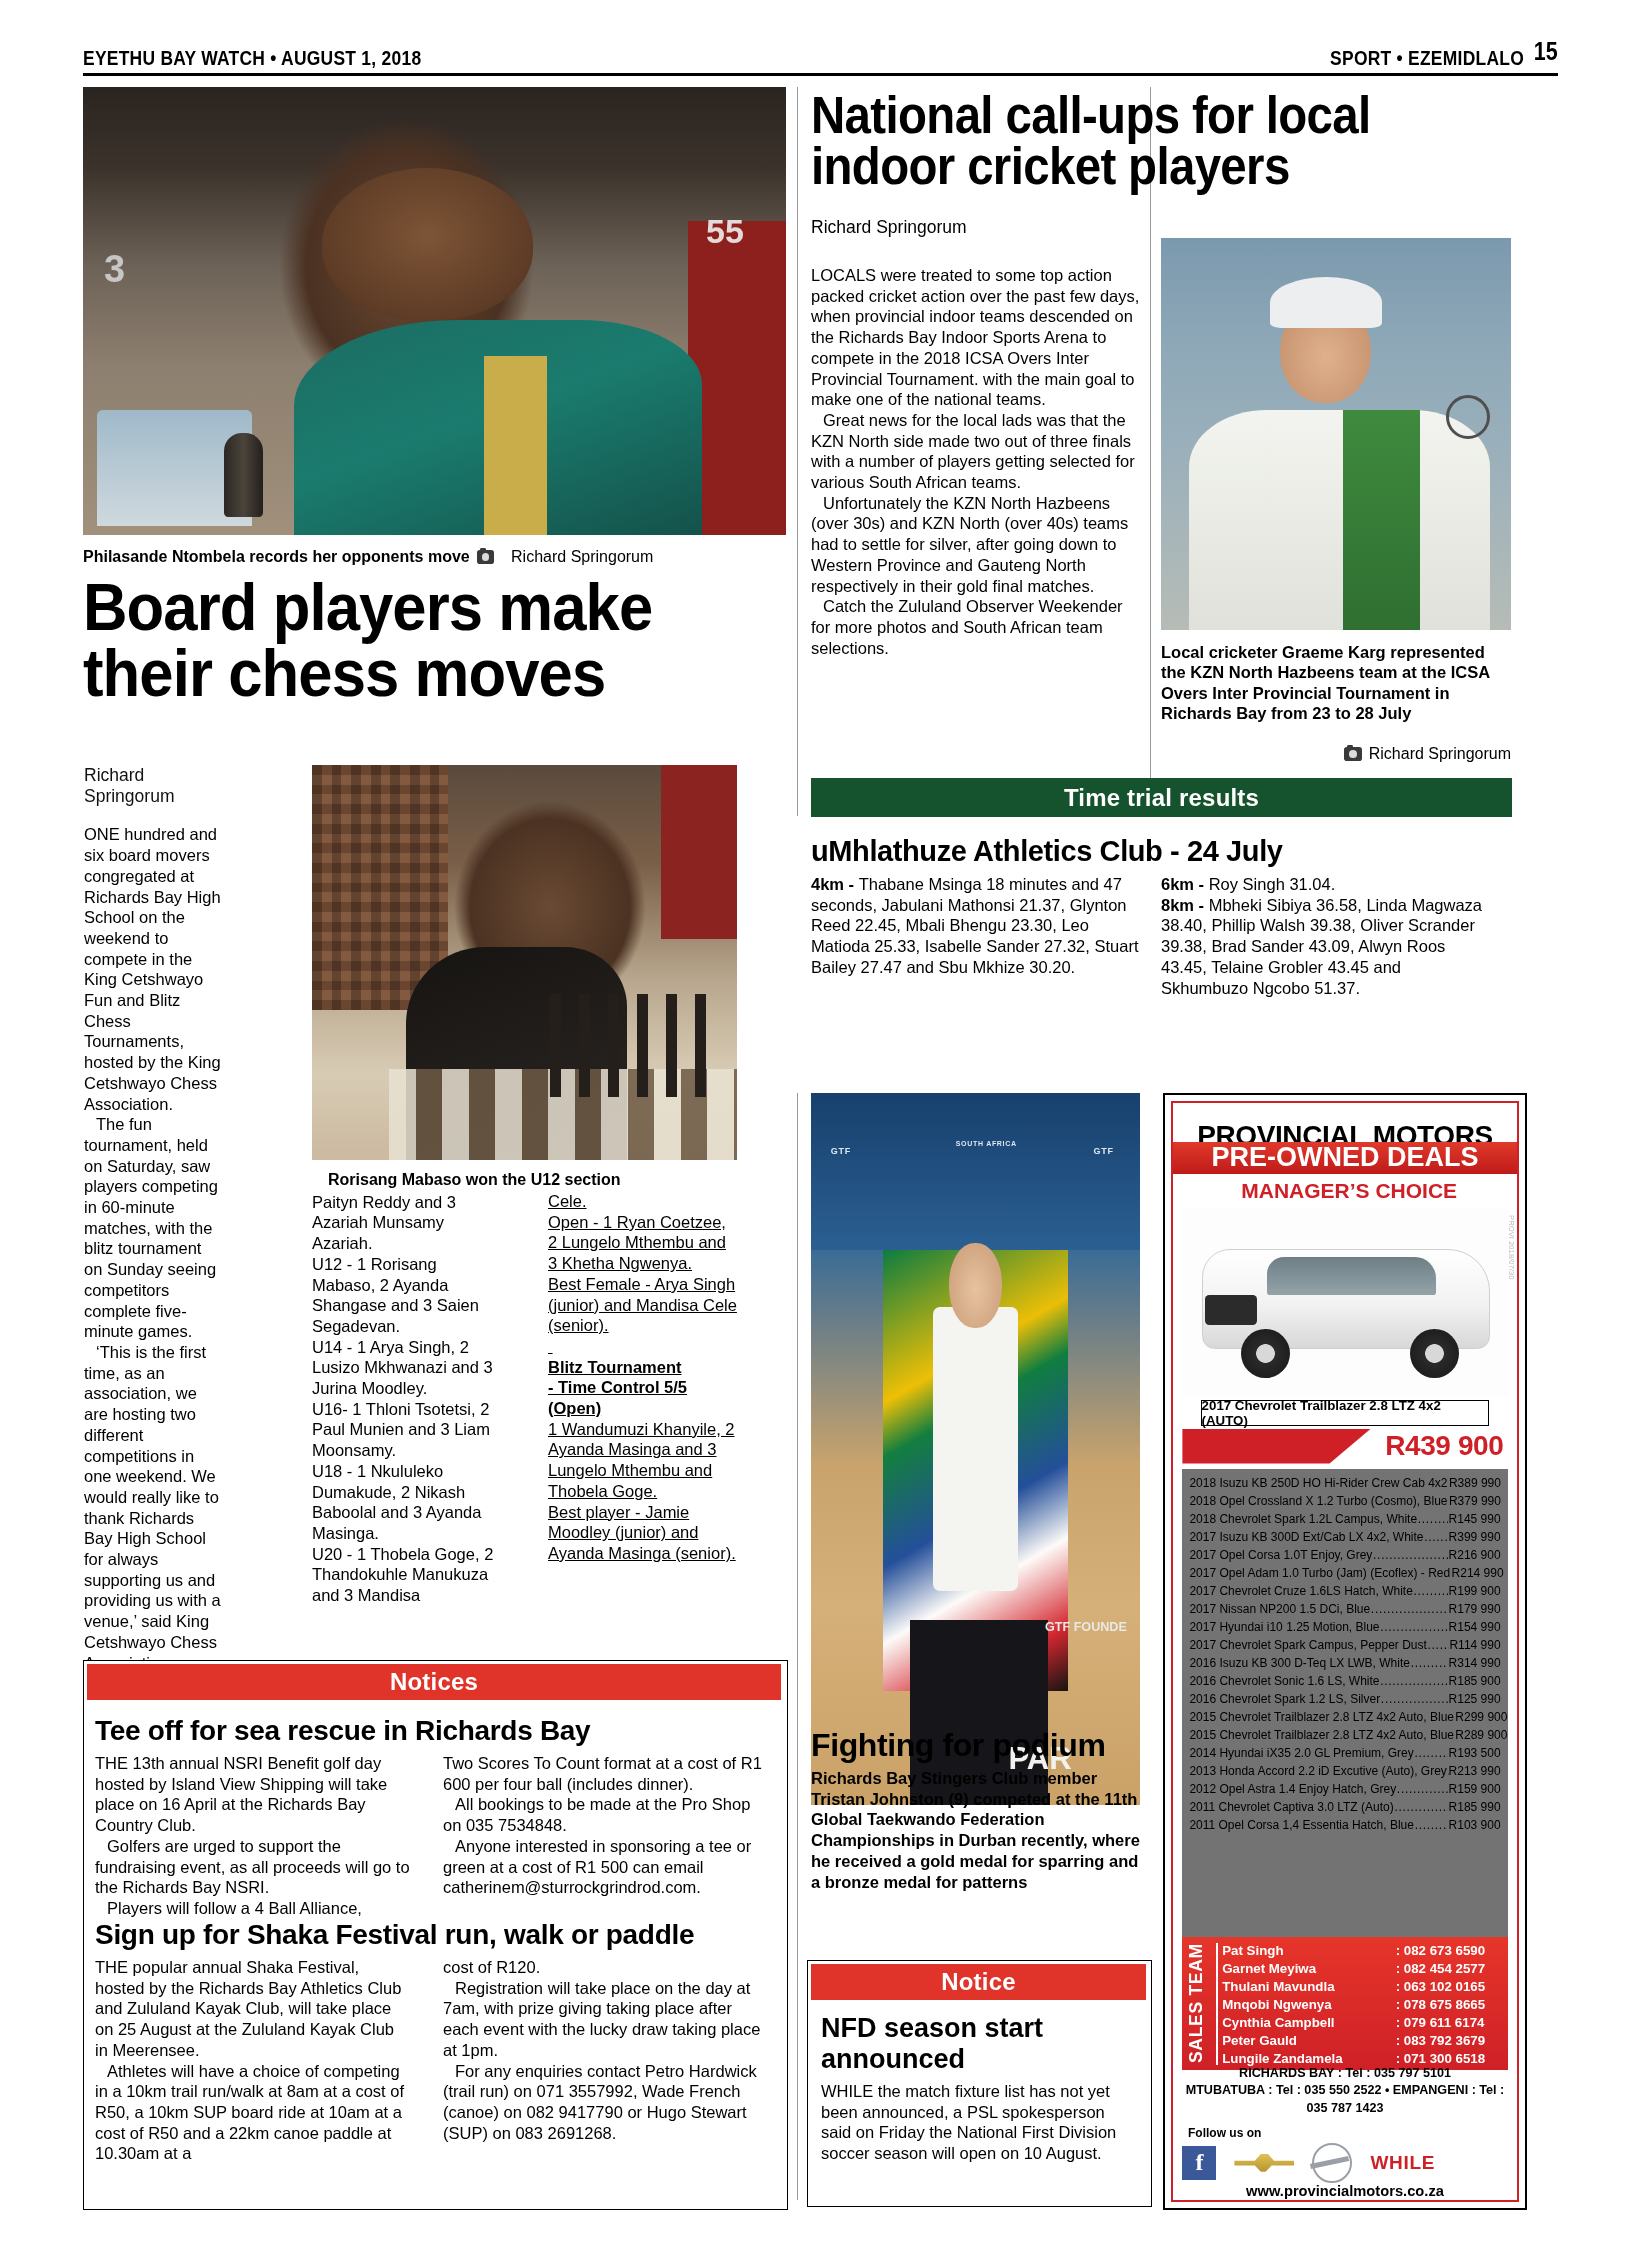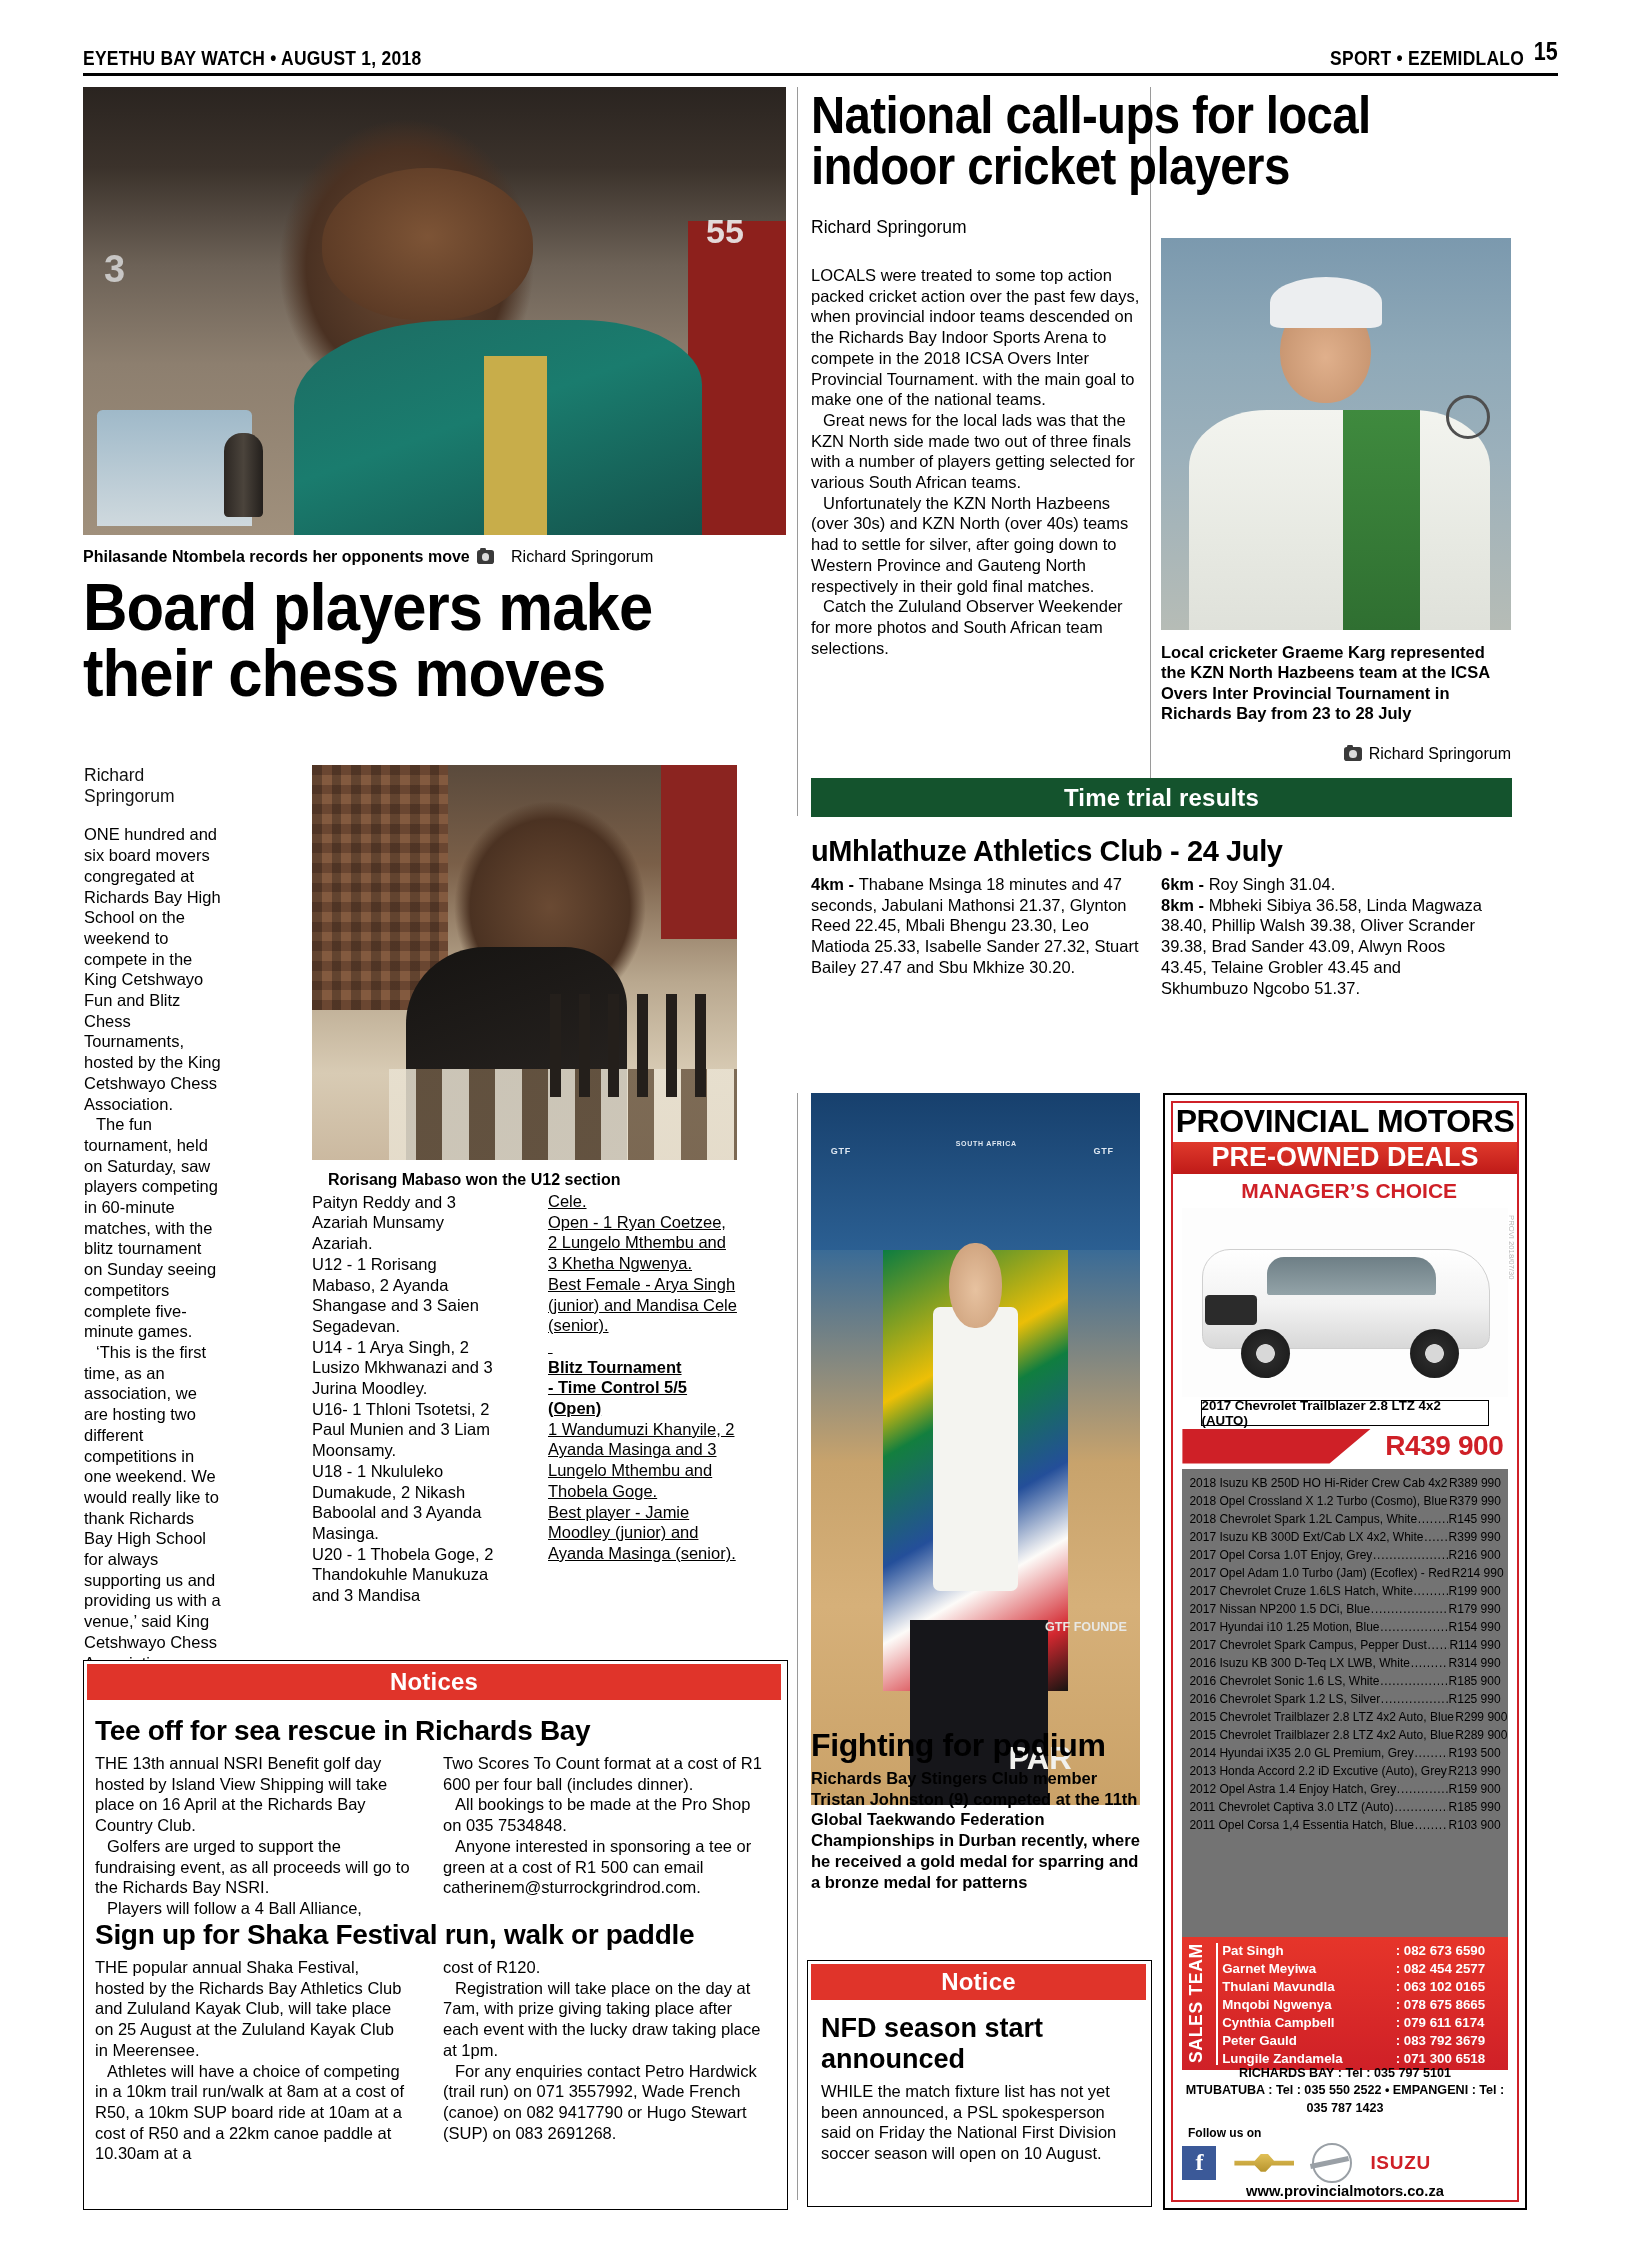--- a/index.html
+++ b/index.html
@@ -168,22 +168,22 @@
   #n1-c2{position:absolute;left:443px;top:1753px;width:329px;font-size:16.5px;line-height:20.7px;}
   #n2-head{position:absolute;left:95px;top:1919px;width:686px;font-size:28px;font-weight:bold;letter-spacing:-0.3px;}
   #n2-c1{position:absolute;left:95px;top:1957px;width:315px;font-size:16.5px;line-height:20.7px;}
   #n2-c2{position:absolute;left:443px;top:1957px;width:329px;font-size:16.5px;line-height:20.7px;}
 
   
   #ad{position:absolute;left:1163px;top:1093px;width:364px;height:1117px;
       border:2.1px solid #000;background:#fff;box-sizing:border-box;}
   #ad-inner{position:absolute;left:5.6px;top:5.6px;right:5.6px;bottom:5.6px;
       border:2.1px solid #cf2027;background:#fff;box-sizing:border-box;}
-  #ad-title{position:absolute;left:0;top:0;width:100%;height:38px;display:flex;align-items:center;justify-content:center;
-      font-size:32px;font-weight:bold;letter-spacing:-0.4px;}
+  #ad-title{position:absolute;left:0;top:14px;width:100%;height:38px;display:flex;align-items:center;justify-content:center;
+      font-size:28px;font-weight:bold;letter-spacing:-0.4px;}
   #ad-pre{position:absolute;left:0;top:39px;width:100%;height:32px;background:linear-gradient(180deg,#e03a2c,#bf1a18);
       display:flex;align-items:center;justify-content:center;color:#fff;font-size:27px;font-weight:bold;}
   #ad-mgr{position:absolute;left:12.6px;top:74px;right:4.2px;height:29px;background:#fff;
       display:flex;align-items:center;justify-content:center;color:#cf2027;font-size:21px;font-weight:bold;}
   #ad-car{position:absolute;left:9.8px;top:105px;right:9.8px;height:189px;background:#fdfdfd;overflow:hidden;}
   #ad-car .body{position:absolute;left:6%;top:22%;width:88%;height:52%;
      background:linear-gradient(180deg,#ffffff 0%,#f2f2f2 55%,#d8d8d8 100%);
      border-radius:28px 42px 12.6px 12.6px;border:0.7px solid #cfcfcf;}
   #ad-car .glass{position:absolute;left:26%;top:26%;width:52%;height:20%;
      background:linear-gradient(180deg,#6e7f86,#93a3a8);border-radius:17px 21px 2.8px 2.8px;}
@@ -551,20 +551,20 @@
 
       <div id="ad-contact">
         <div>RICHARDS BAY : Tel : 035 797 5101</div>
         <div>MTUBATUBA : Tel : 035 550 2522 • EMPANGENI : Tel : 035 787 1423</div>
       </div>
       <div id="ad-follow">Follow us on</div>
       <div id="ad-logos">
         <div class="fb">f</div>
         <div class="chev"></div>
         <div class="opel"></div>
-        <div class="isuzu">ISUZU</div>
+        <div class="isuzu">WHILE</div>
       </div>
       <div id="ad-web">www.provincialmotors.co.za</div>
     </div>
   </div>
 
 </div>
 
 
 </body></html>

